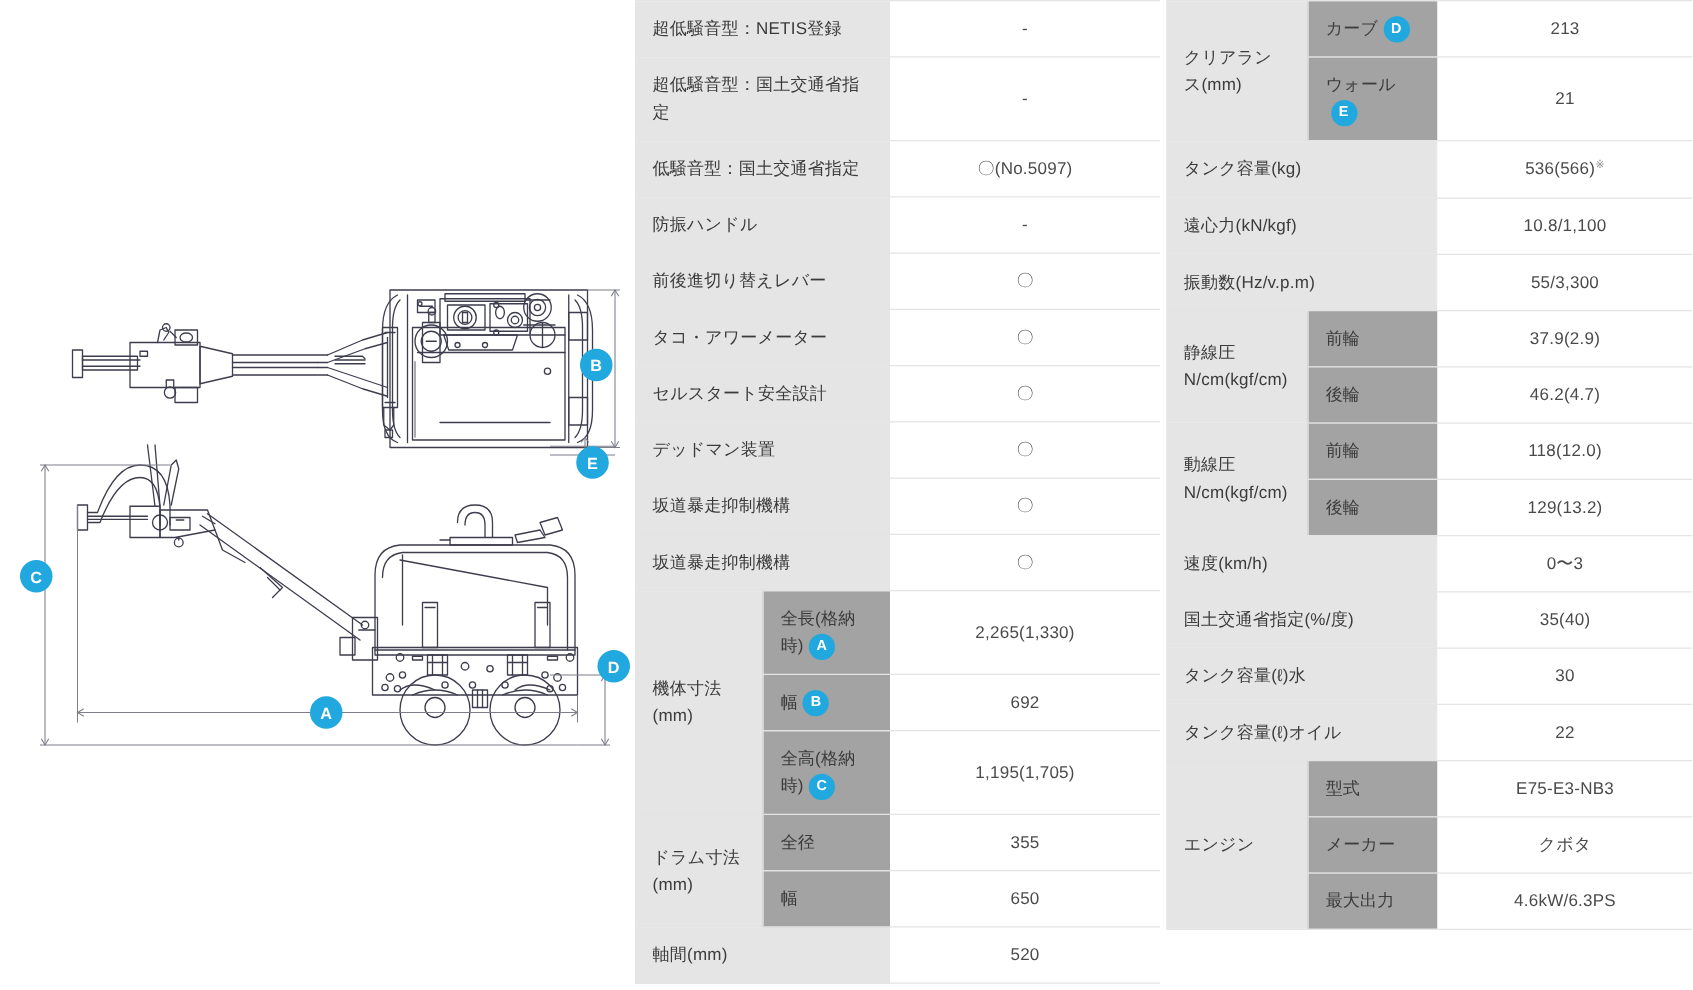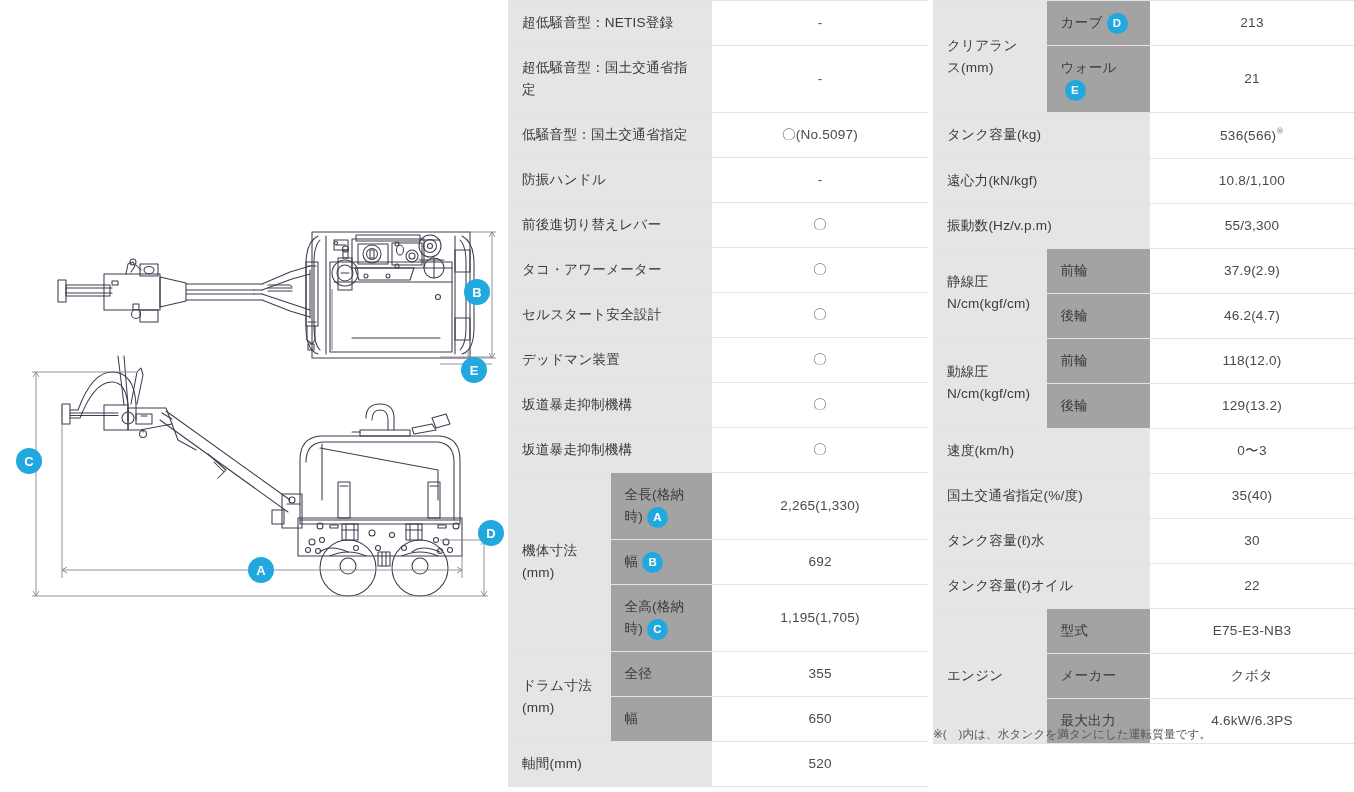--- a/index.html
+++ b/index.html
@@ -531,15 +531,14 @@
         <td class="sublbl">メーカー</td>
         <td class="val">クボタ</td>
       </tr>
       <tr>
         <td class="sublbl">最大出力</td>
         <td class="val">4.6kW/6.3PS</td>
       </tr>
     </tbody>
   </table>
 
-  <div class="footnote">※(　)内は、水タンクを満タンにした運転質量です。</div>
 
 </div>
 
 </body></html>

